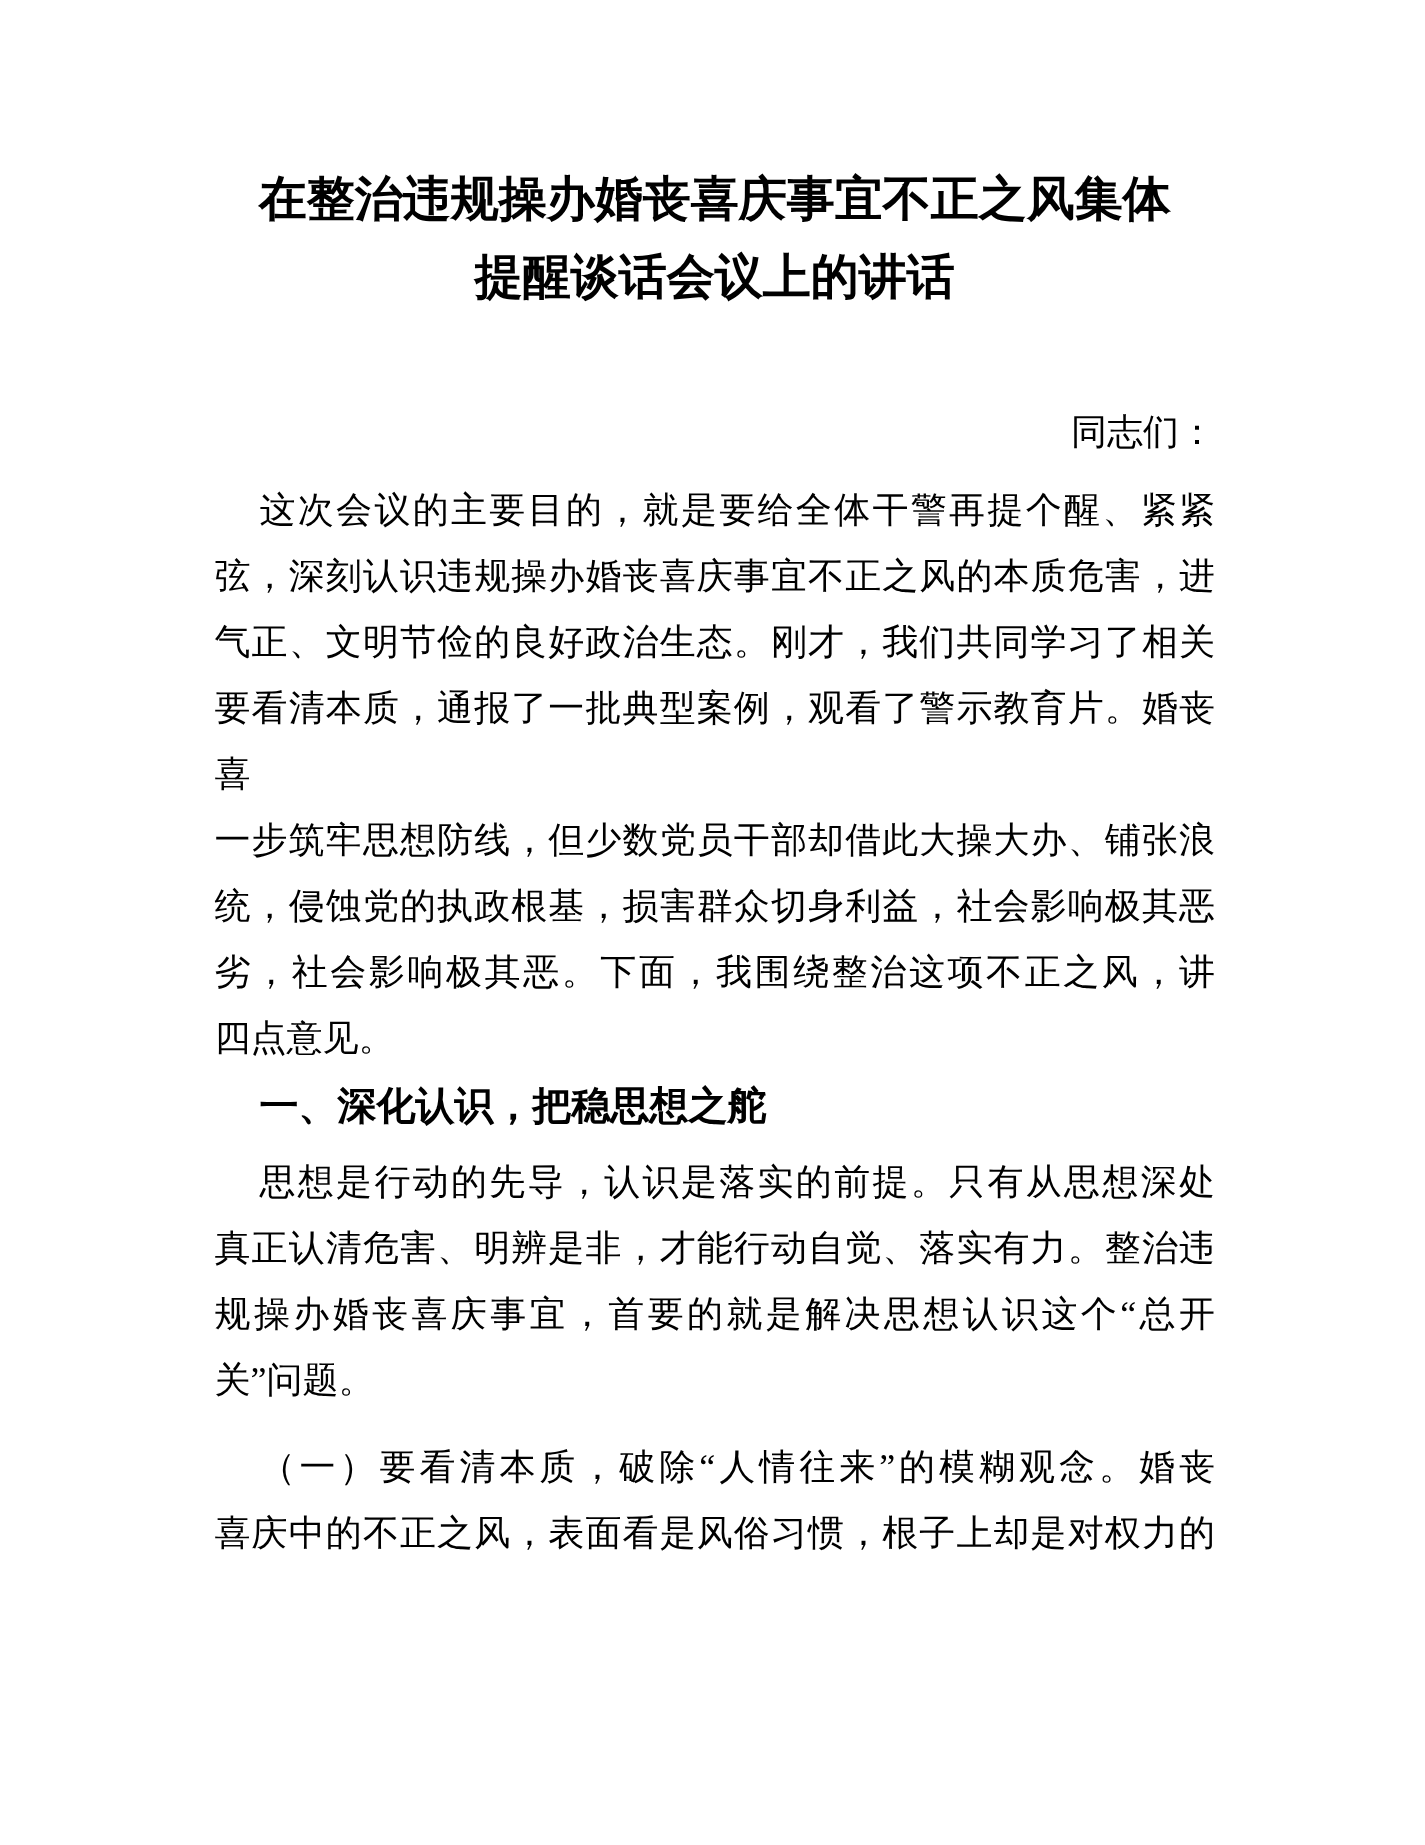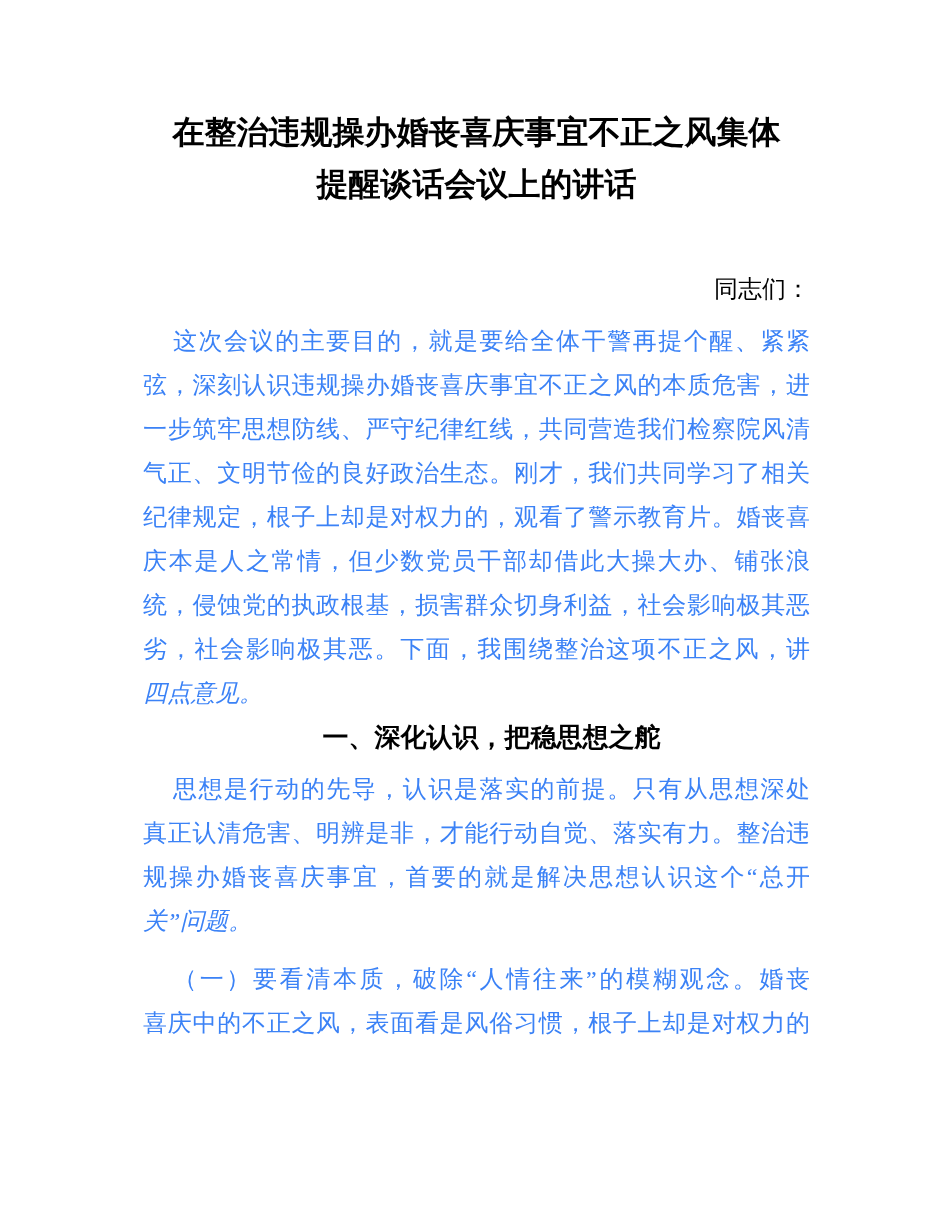--- a/index.html
+++ b/index.html
@@ -39,44 +39,43 @@
   }
   .para {
     margin: 0;
   }
   .para.gap-sm { margin-top: 8px; }
   .para.gap-md { margin-top: 14px; }
   .line {
     font-family: "Liberation Serif", "DejaVu Serif", serif;
     font-size: 24px;
     line-height: 44px;
-    color: #3b82f6;
+    color: #000000;
     text-align: justify;
     text-align-last: justify;
     overflow: hidden;
     white-space: normal;
   }
   .line.end {
     text-align: right;
     text-align-last: left;
-    font-style: italic;
   }
   .line.ind {
     padding-left: 30px;
   }
   .section-heading {
     margin-top: 0;
     margin-bottom: 8px;
     padding-left: 30px;
     font-family: "Liberation Sans", "DejaVu Sans", sans-serif;
     font-weight: 700;
     font-size: 26px;
     line-height: 44px;
     color: #000000;
-    text-align: center;
+    text-align: left;
   }
   .lead-bold {
     font-weight: 400;
   }
 </style>
 </head>
 <body>
 
 <div class="page">
   <div class="textblock">
@@ -84,24 +83,23 @@
     <div class="doc-title">
       <div>在整治违规操办婚丧喜庆事宜不正之风集体</div>
       <div>提醒谈话会议上的讲话</div>
     </div>
 
     <div class="salutation">同志们：</div>
 
     <div class="para gap-sm">
       <div class="line ind">这次会议的主要目的，就是要给全体干警再提个醒、紧紧</div>
       <div class="line">弦，深刻认识违规操办婚丧喜庆事宜不正之风的本质危害，进</div>
-      <div class="line">一步筑牢思想防线、严守纪律红线，共同营造我们检察院风清</div>
       <div class="line">气正、文明节俭的良好政治生态。刚才，我们共同学习了相关</div>
-      <div class="line">纪律规定，根子上却是对权力的，观看了警示教育片。婚丧喜</div>
-      <div class="line">庆本是人之常情，但少数党员干部却借此大操大办、铺张浪</div>
+      <div class="line">要看清本质，通报了一批典型案例，观看了警示教育片。婚丧喜</div>
+      <div class="line">一步筑牢思想防线，但少数党员干部却借此大操大办、铺张浪</div>
       <div class="line">统，侵蚀党的执政根基，损害群众切身利益，社会影响极其恶</div>
       <div class="line">劣，社会影响极其恶。下面，我围绕整治这项不正之风，讲</div>
       <div class="line end">四点意见。</div>
     </div>
 
     <div class="section-heading">一、深化认识，把稳思想之舵</div>
 
     <div class="para">
       <div class="line ind">思想是行动的先导，认识是落实的前提。只有从思想深处</div>
       <div class="line">真正认清危害、明辨是非，才能行动自觉、落实有力。整治违</div>

